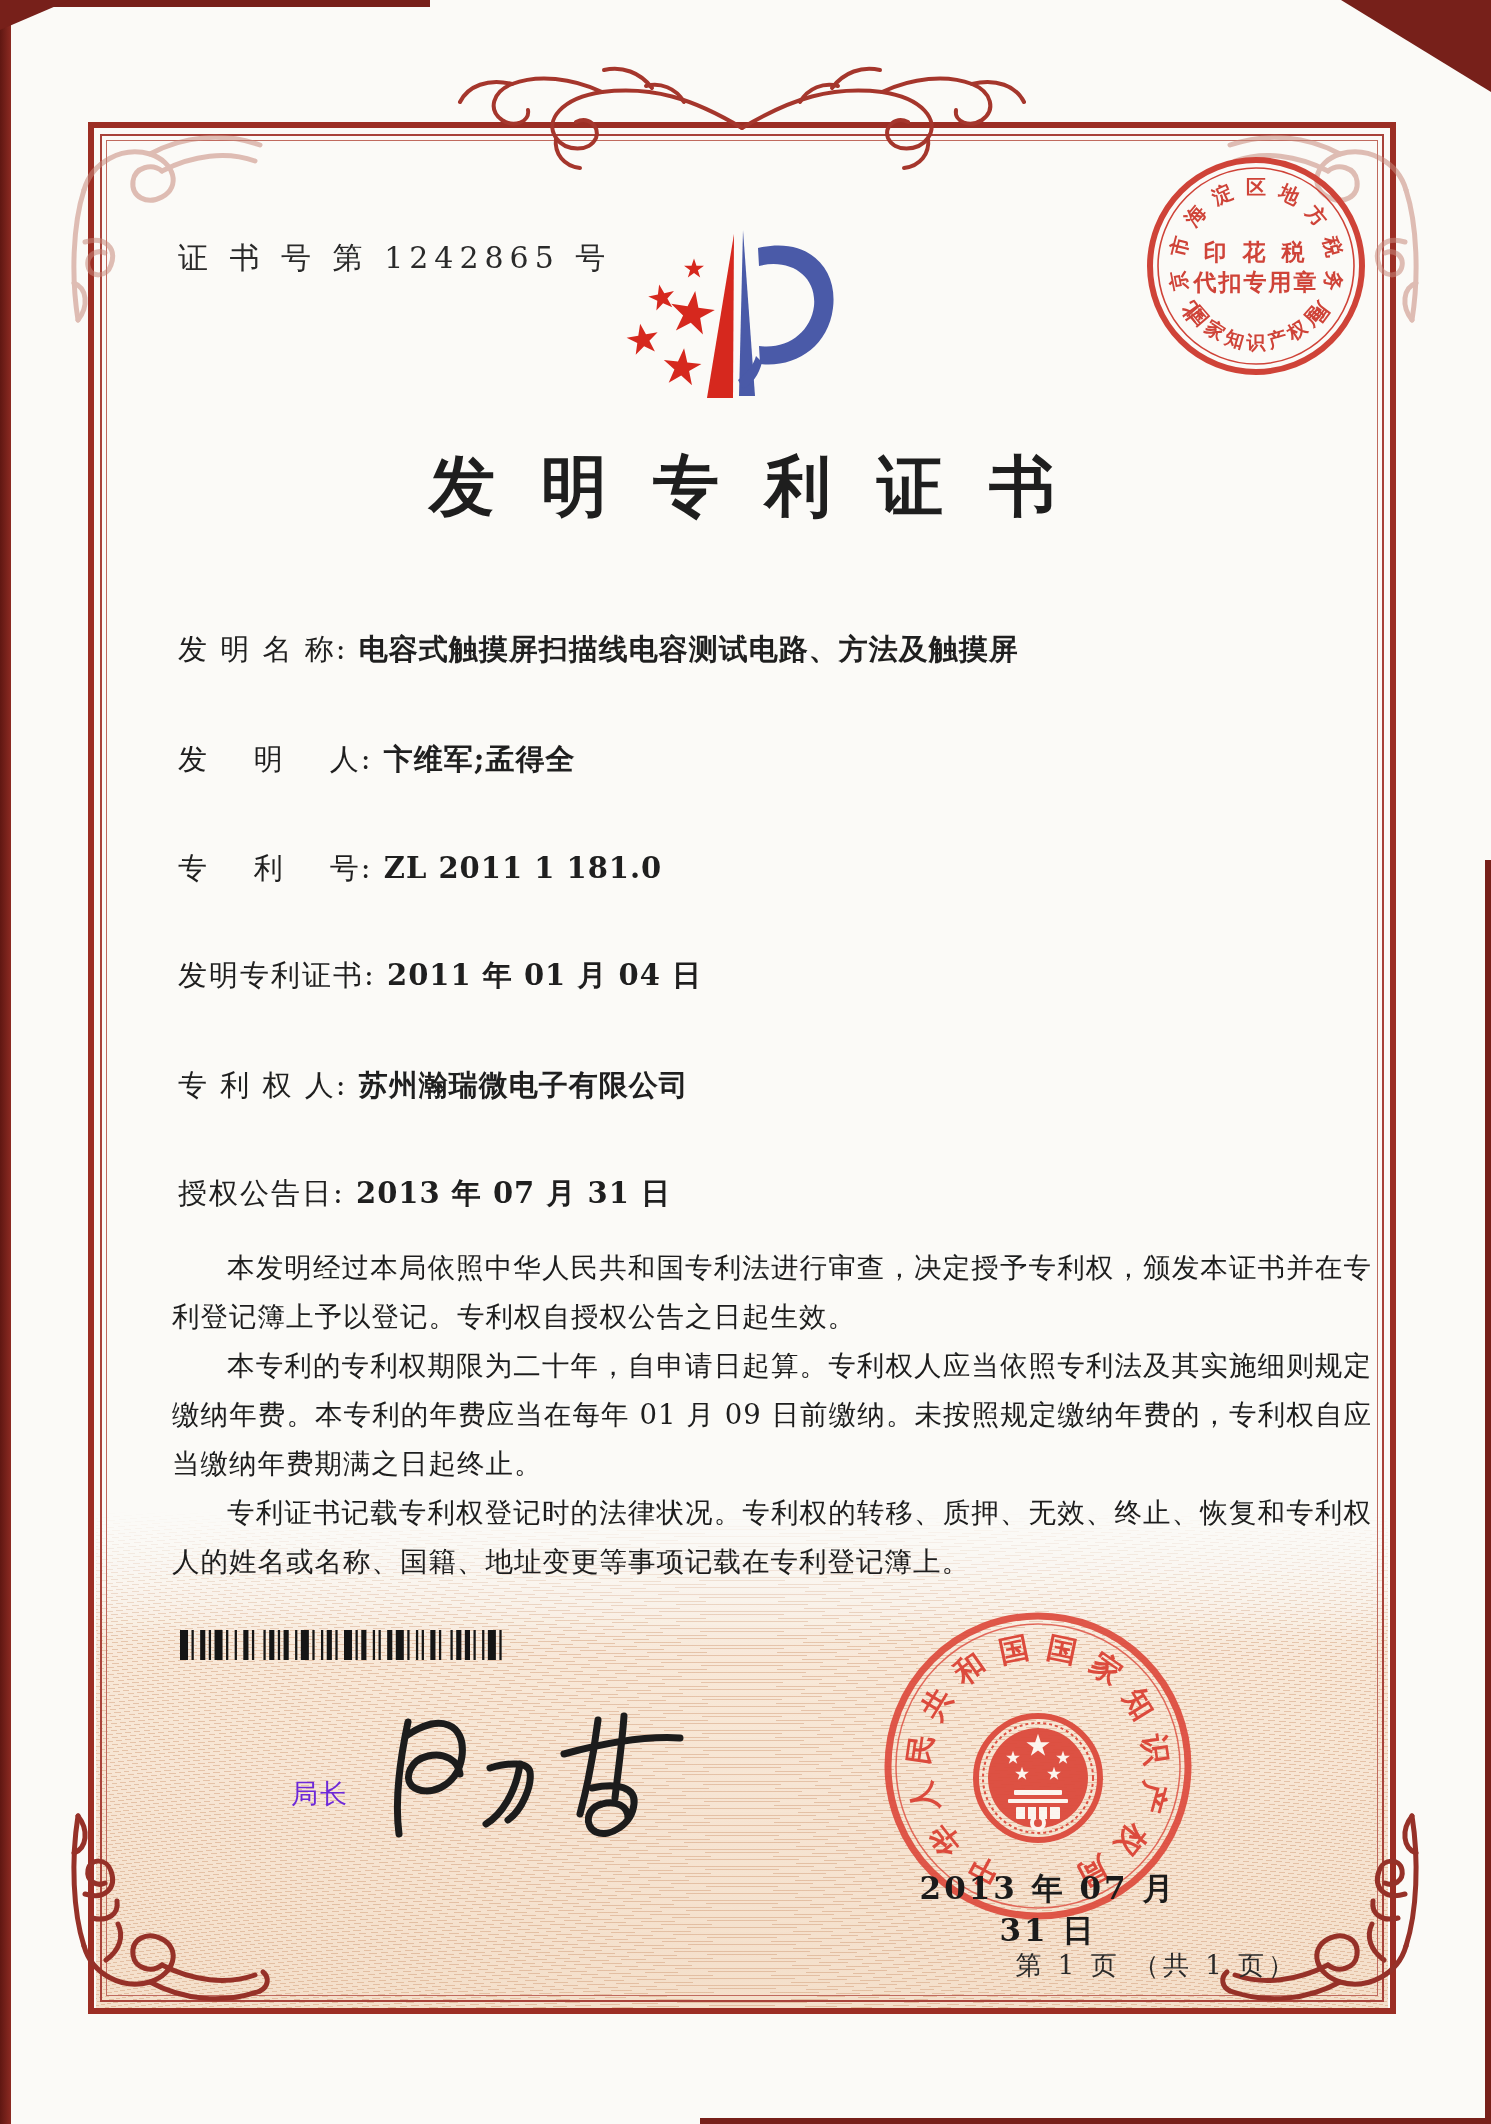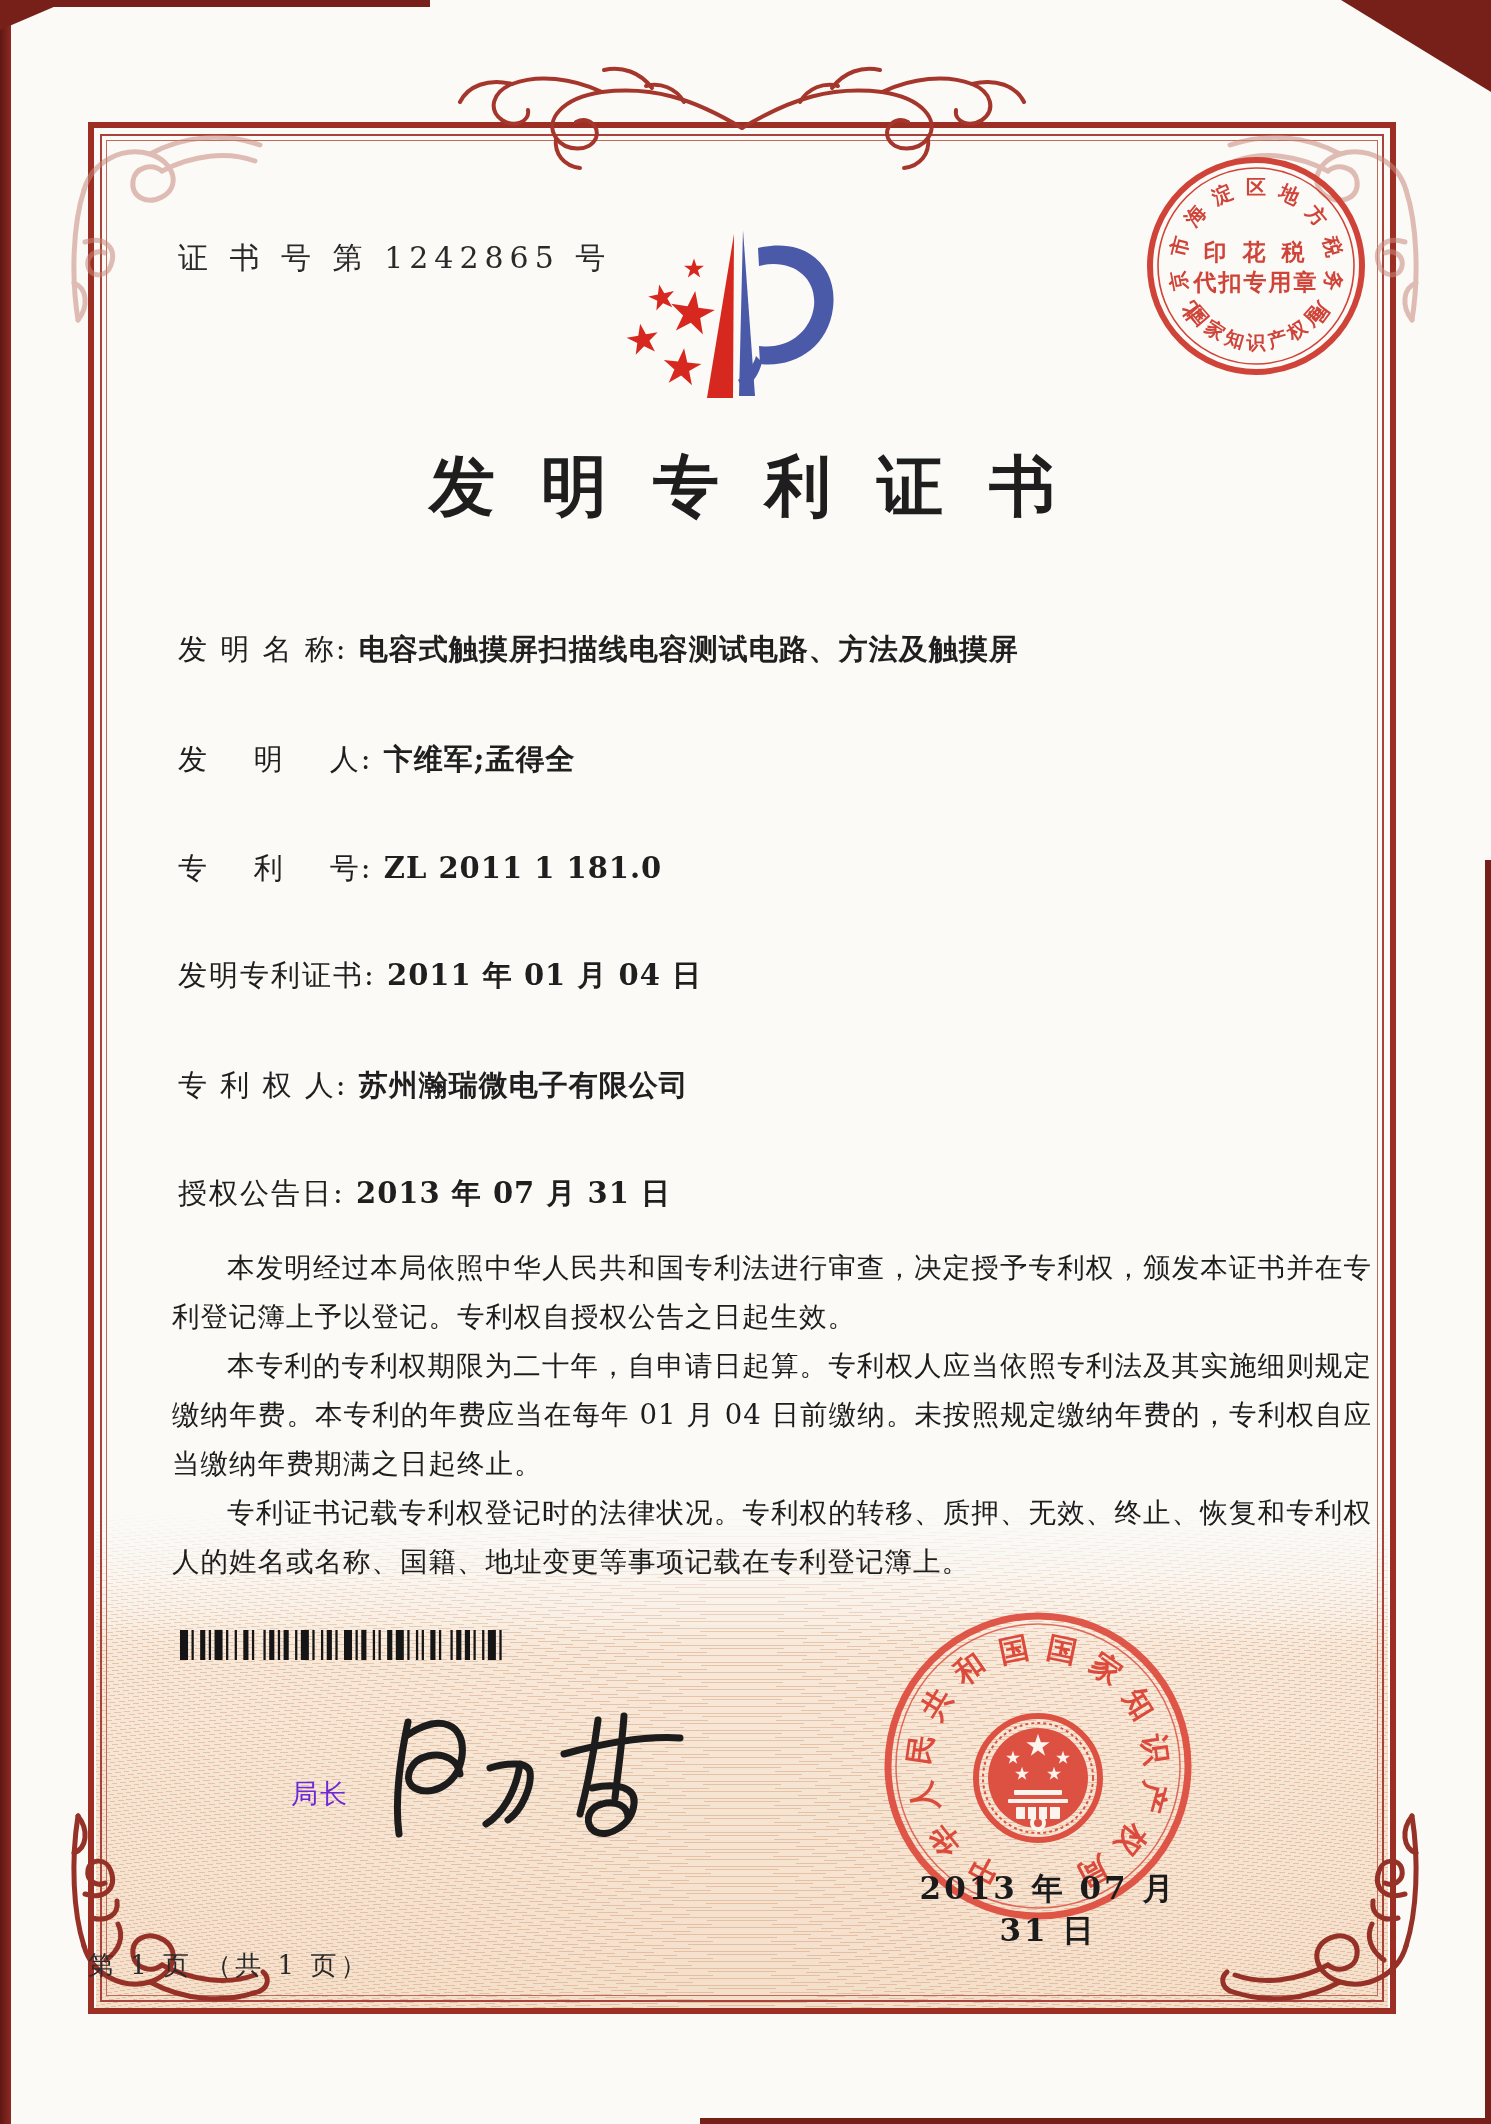--- a/index.html
+++ b/index.html
@@ -78,21 +78,21 @@
   .corner-tl { left:62px;  top:112px;  transform:scaleY(-1); opacity:.55; }
   .corner-tr { left:1216px; top:112px; transform:scale(-1,-1); opacity:.55; }
 
   .tax-stamp-svg { position:absolute; left:1140px; top:150px; }
   .main-seal-svg { position:absolute; left:878px; top:1606px; }
   .seal-date {
     position:absolute; left:898px; top:1868px; width:300px; text-align:center;
     font-size:31px; color:#1b1b1b; letter-spacing:3px; font-weight:600;
   }
   .footer {
-    position:absolute; left:88px; top:1948px; width:1210px; text-align:left;
+    position:absolute; left:88px; top:1948px; width:1210px; text-align:right;
     font-size:26px; color:#2a2a2a; letter-spacing:4px;
   }
 </style>
 </head>
 <body>
 
 <div class="page">
 
   <div class="edge edge-left"></div>
   <div class="edge edge-top"></div>
@@ -240,21 +240,21 @@
   </div>
   <div class="field" style="top:1066px">
     <span class="lbl">专 利 权 人: </span><span class="val">苏州瀚瑞微电子有限公司</span>
   </div>
   <div class="field" style="top:1174px">
     <span class="lbl">授权公告日: </span><span class="val">2013 年 07 月 31 日</span>
   </div>
 
   <div class="body-text">
     <p>本发明经过本局依照中华人民共和国专利法进行审查，决定授予专利权，颁发本证书并在专利登记簿上予以登记。专利权自授权公告之日起生效。</p>
-    <p>本专利的专利权期限为二十年，自申请日起算。专利权人应当依照专利法及其实施细则规定缴纳年费。本专利的年费应当在每年 01 月 04 日前缴纳。未按照规定缴纳年费的，专利权自应当缴纳年费期满之日起终止。</p>
+    <p>本专利的专利权期限为二十年，自申请日起算。专利权人应当依照专利法及其实施细则规定缴纳年费。本专利的年费应当在每年 01 月 09 日前缴纳。未按照规定缴纳年费的，专利权自应当缴纳年费期满之日起终止。</p>
     <p>专利证书记载专利权登记时的法律状况。专利权的转移、质押、无效、终止、恢复和专利权人的姓名或名称、国籍、地址变更等事项记载在专利登记簿上。</p>
   </div>
 
   <svg class="barcode" id="barcode-svg" width="328" height="30">
       <rect x="0" y="0" width="8.031578947368422" height="30" fill="#151515"></rect>
       <rect x="11.508771929824562" y="0" width="2.2771929824561403" height="30" fill="#151515"></rect>
       <rect x="20.140350877192983" y="0" width="5.154385964912281" height="30" fill="#151515"></rect>
       <rect x="28.771929824561404" y="0" width="2.2771929824561403" height="30" fill="#151515"></rect>
       <rect x="34.526315789473685" y="0" width="8.031578947368422" height="30" fill="#151515"></rect>
       <rect x="46.03508771929825" y="0" width="2.2771929824561403" height="30" fill="#151515"></rect>

